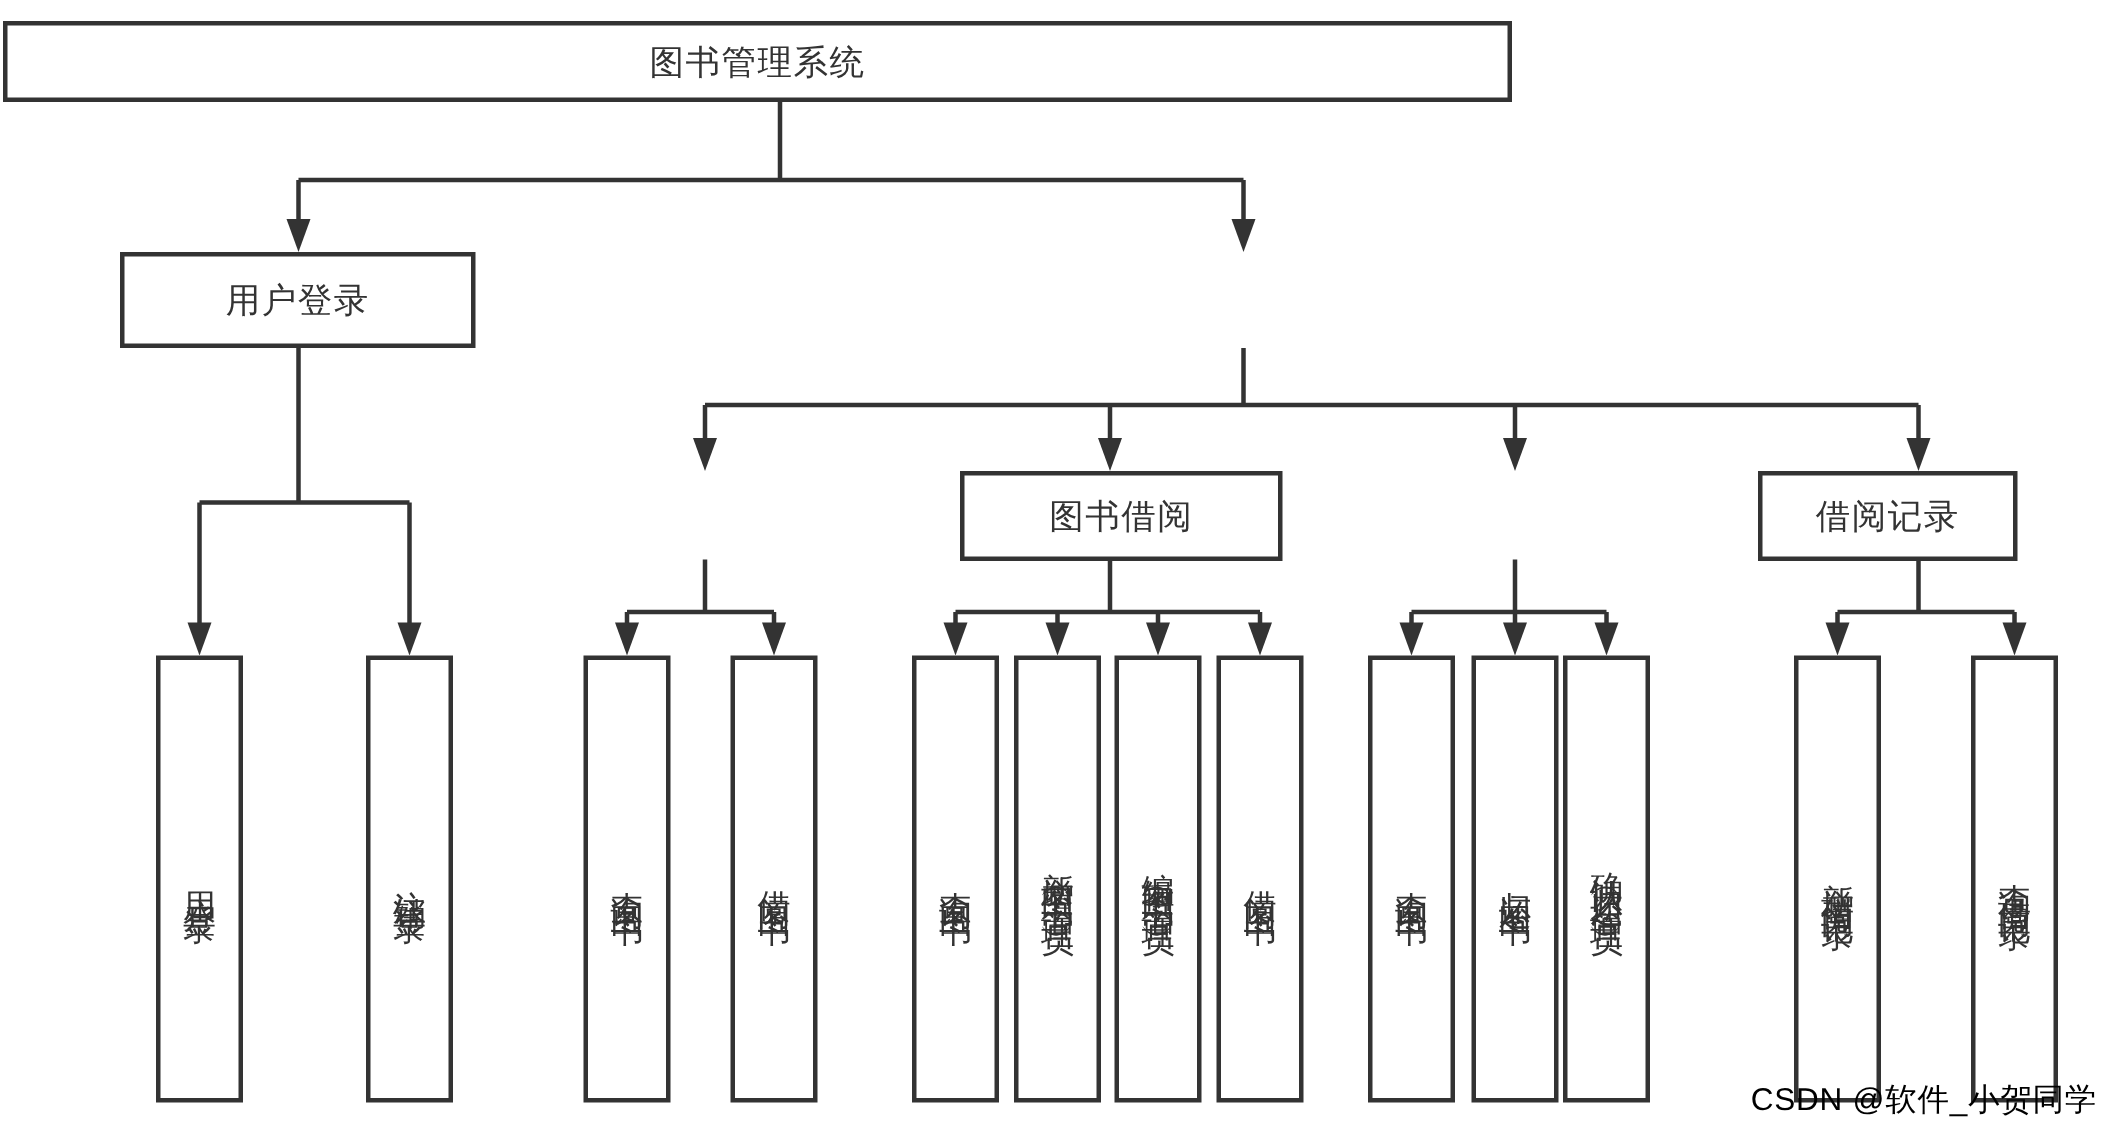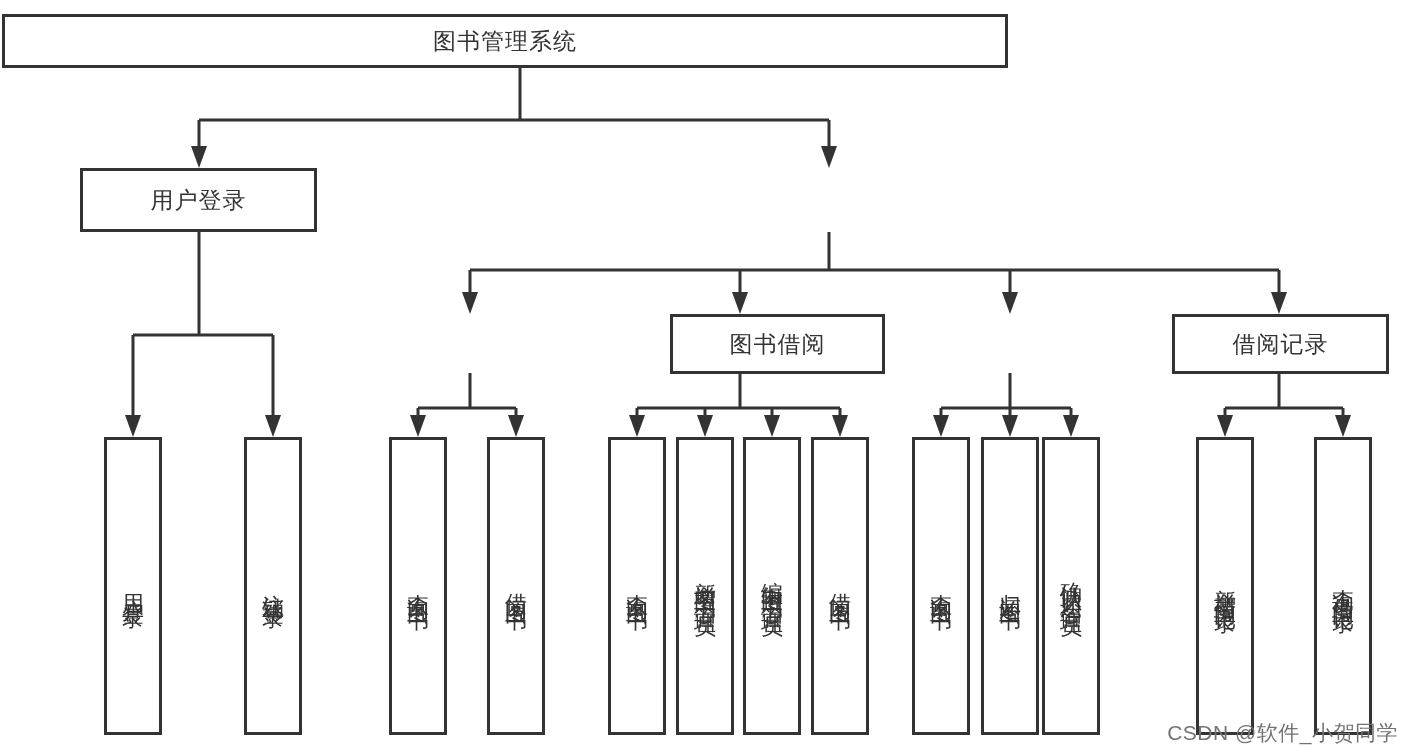--- a/index.html
+++ b/index.html
@@ -12,21 +12,21 @@
     position:absolute;box-sizing:border-box;background:#fff;border:3px solid #333;
     display:flex;align-items:center;justify-content:center;z-index:2;
   }
   .hlabel{font-size:23px;letter-spacing:1px;white-space:nowrap;}
   .leaf .vlabel{
     writing-mode:vertical-rl;text-orientation:mixed;
     font-size:22px;letter-spacing:5px;line-height:1;white-space:nowrap;
   }
   #watermark{
     position:absolute;right:7px;bottom:0px;z-index:5;
-    font-size:21px;color:#737373;letter-spacing:0.5px;white-space:nowrap;
+    font-size:21px;color:#000000;letter-spacing:0.5px;white-space:nowrap;
   }
 </style>
 </head>
 <body>
 
 <div id="canvas">
 
   <svg id="connectors" viewBox="0 0 1405 747" xmlns="http://www.w3.org/2000/svg">
     <path fill="none" stroke="#333" stroke-width="3" d="
       M520 68 V120
@@ -66,24 +66,24 @@
   </svg>
 
   <div class="node" style="left:2px;top:14px;width:1006px;height:54px;">
     <span class="hlabel">图书管理系统</span>
   </div>
 
   <div class="node" style="left:80px;top:168px;width:237px;height:64px;">
     <span class="hlabel">用户登录</span>
   </div>
 
-  <div class="node" style="left:670px;top:314px;width:215px;height:60px;">
+  <div class="node" style="left:640px;top:314px;width:215px;height:60px;">
     <span class="hlabel">图书借阅</span>
   </div>
-  <div class="node" style="left:1172px;top:314px;width:217px;height:60px;">
+  <div class="node" style="left:1172px;top:314px;width:173px;height:60px;">
     <span class="hlabel">借阅记录</span>
   </div>
 
   <div class="node leaf" style="left:104px;top:437px;width:58px;height:298px;">
     <span class="vlabel">用户登录</span>
   </div>
   <div class="node leaf" style="left:244px;top:437px;width:58px;height:298px;">
     <span class="vlabel">注销登录</span>
   </div>
 

